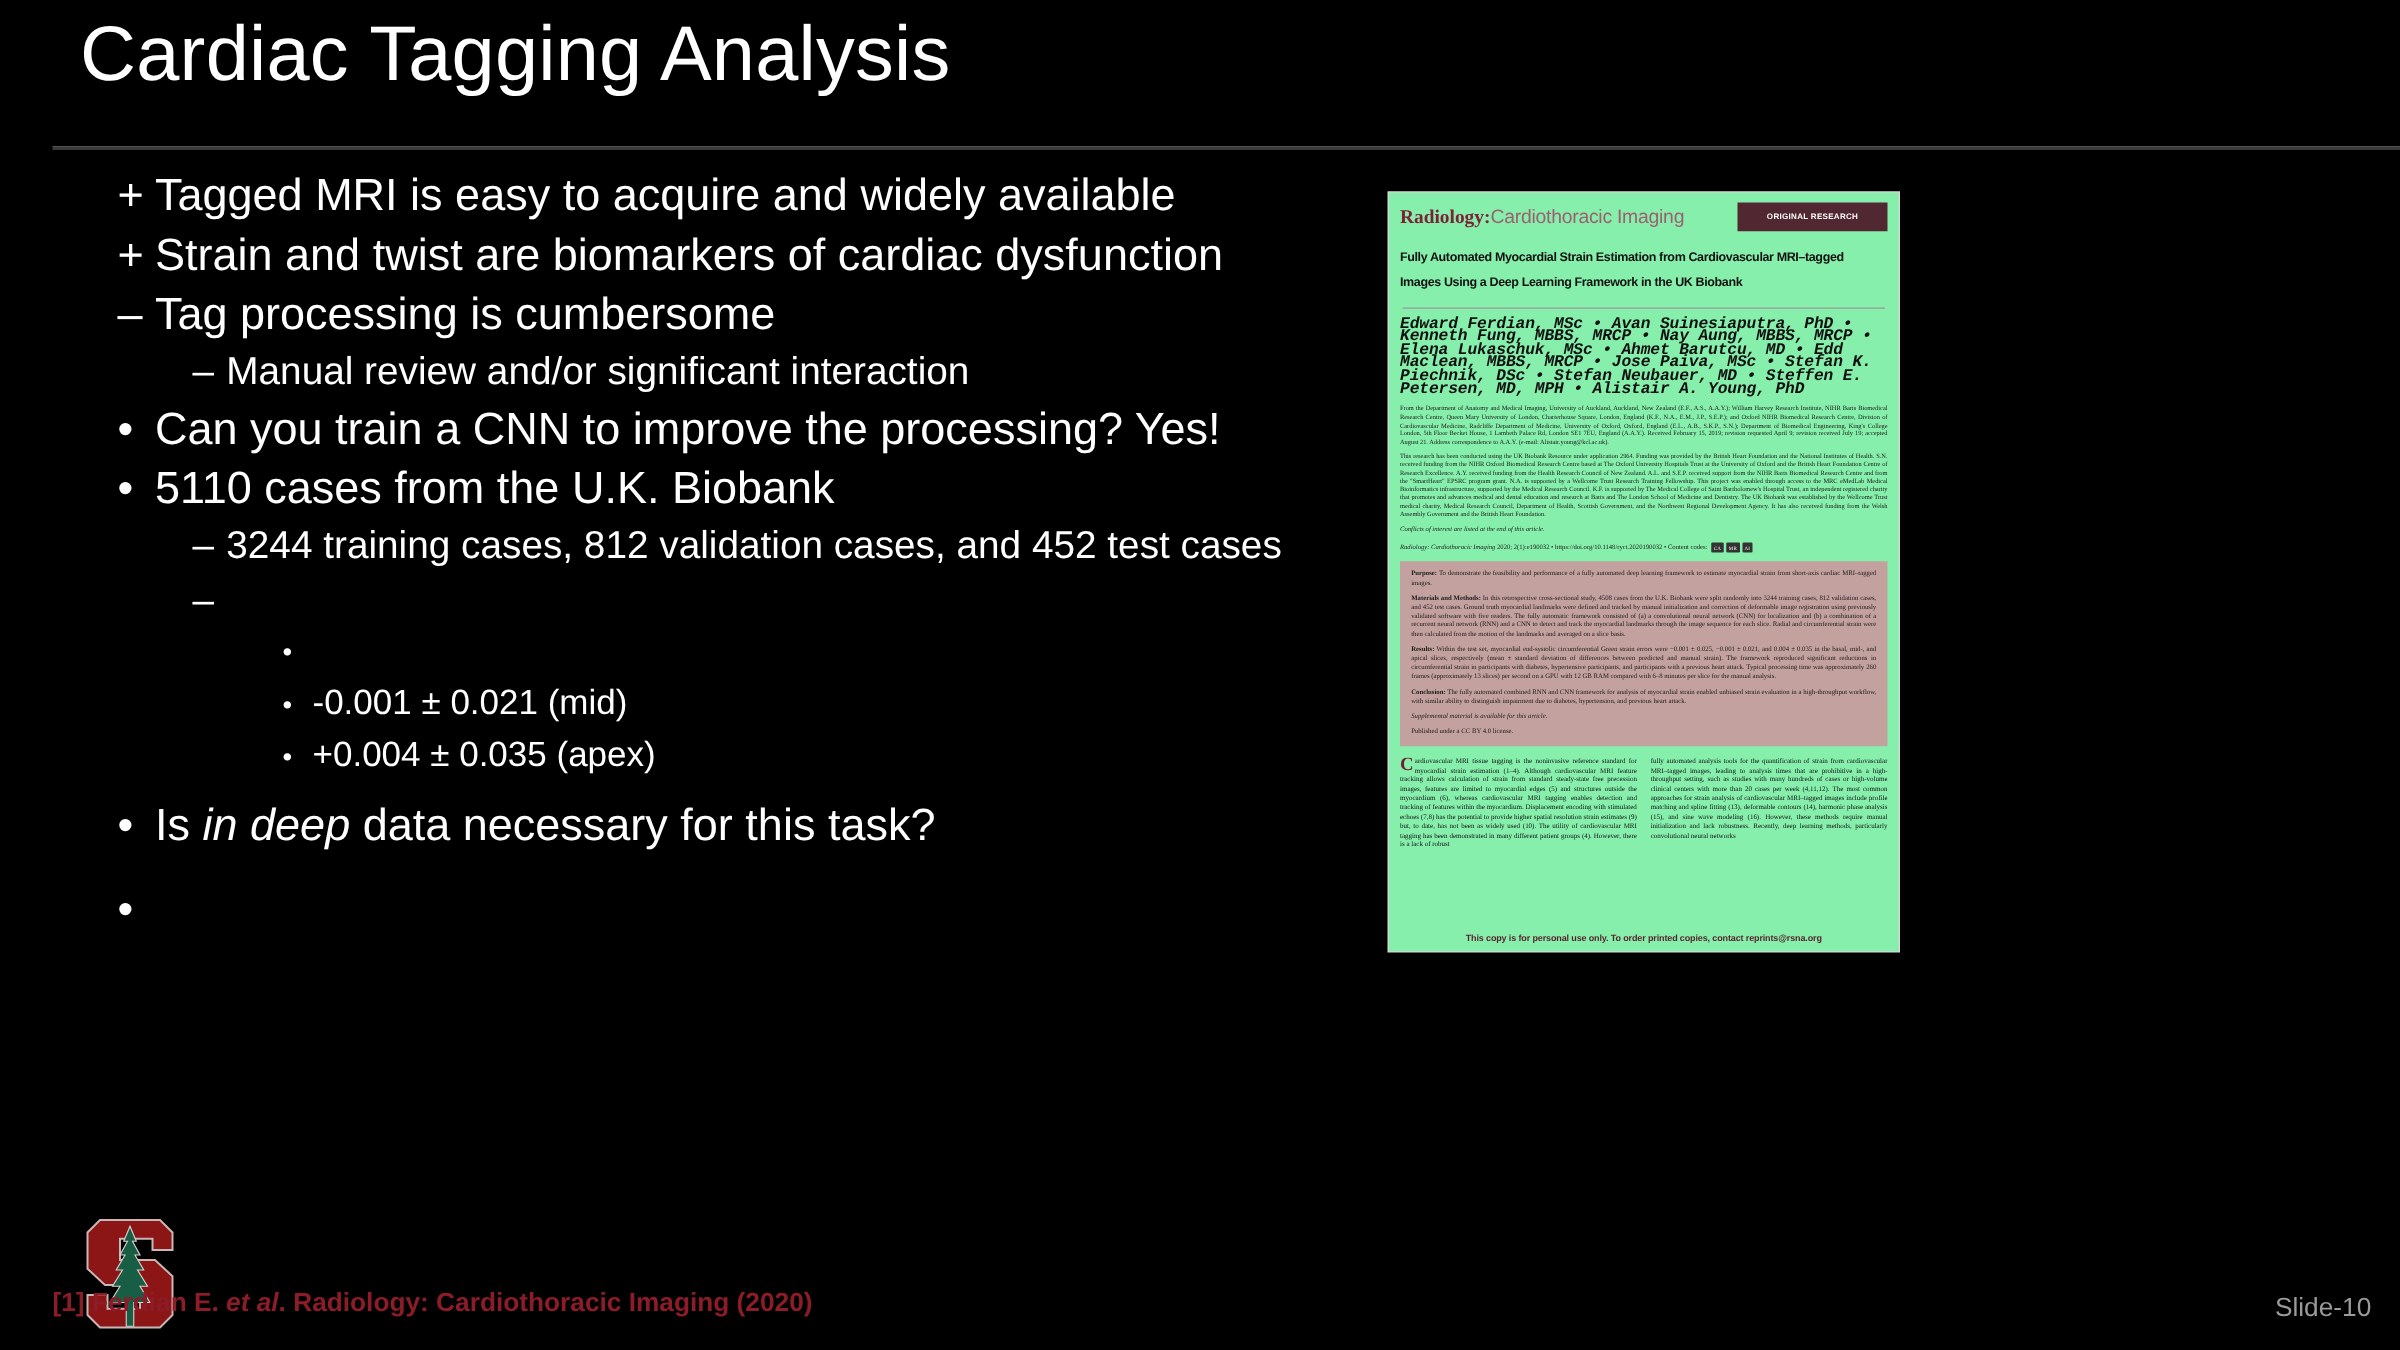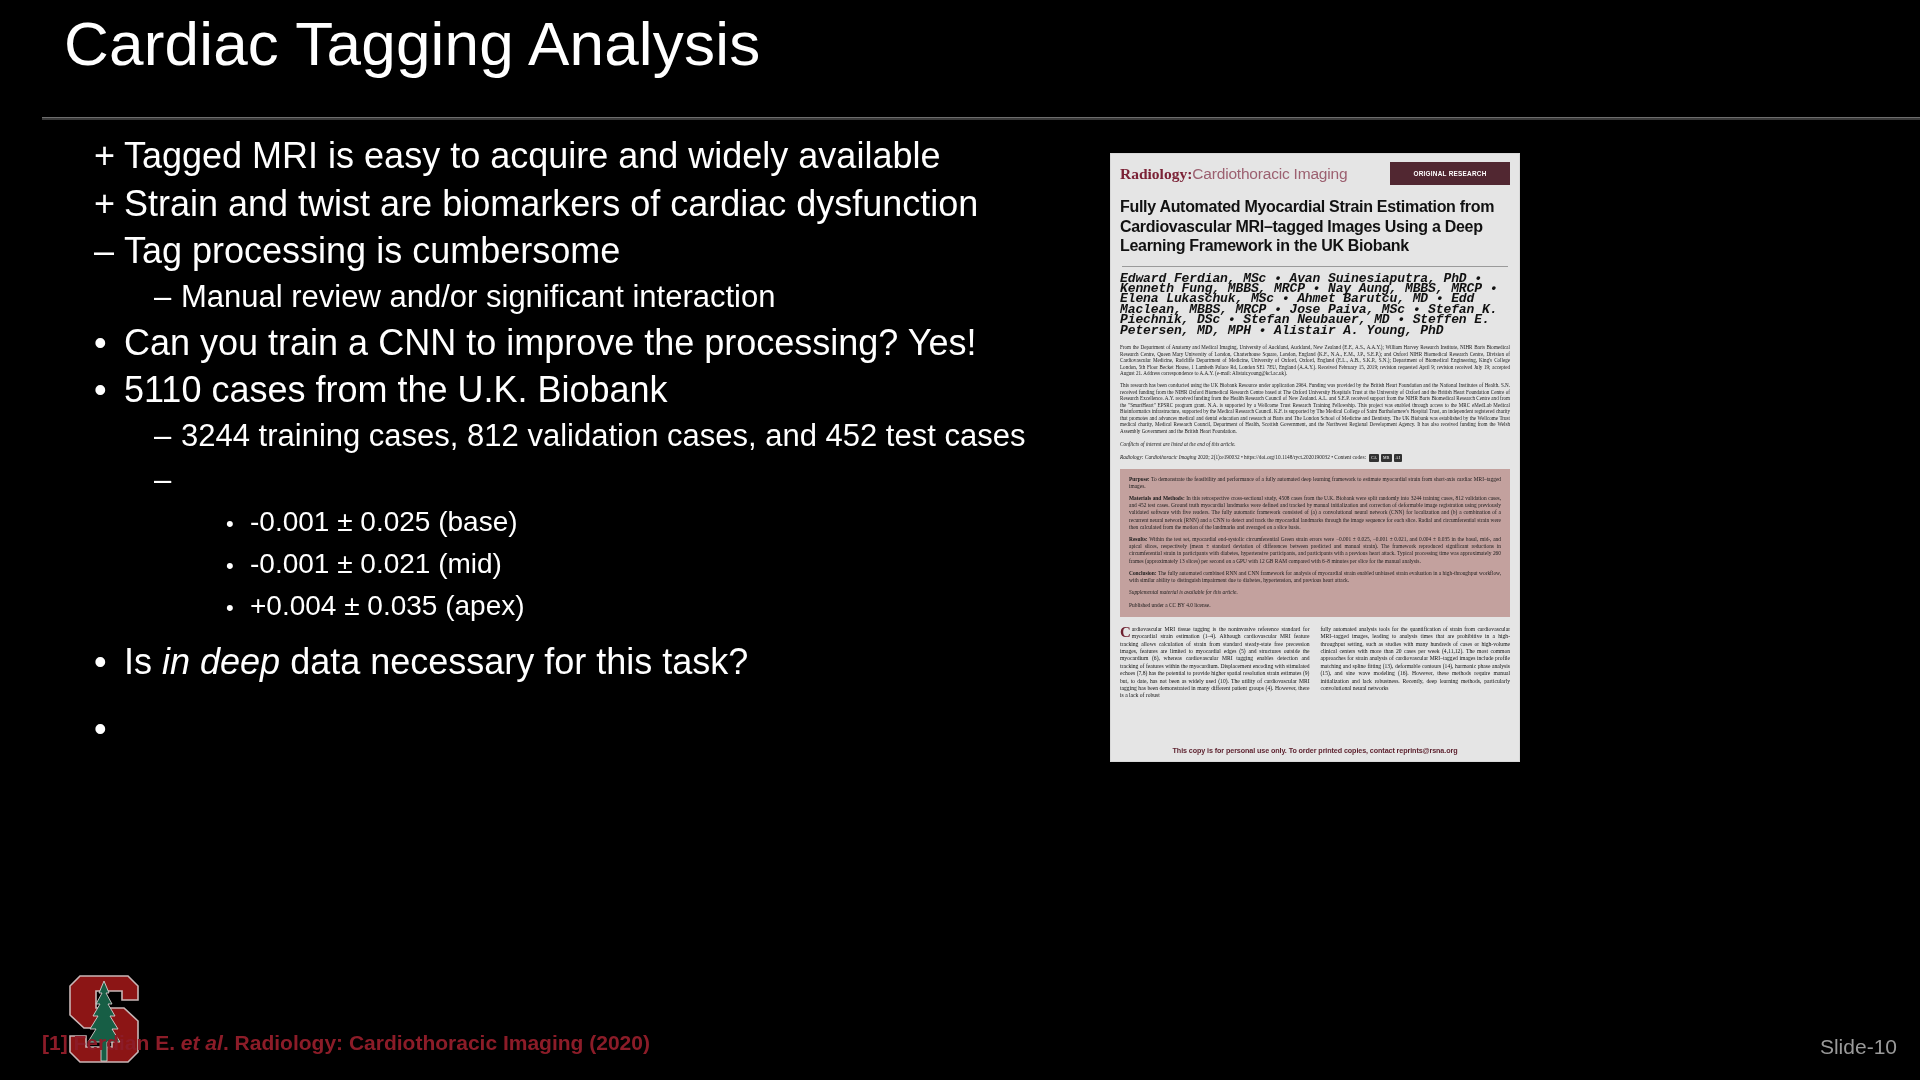--- a/index.html
+++ b/index.html
@@ -50,21 +50,21 @@
 
   .spacer{height:20px;}
 
   .it{font-style:italic;}
   .errors{font-style:italic;font-weight:bold;text-decoration:underline;}
 
   
   .paper{
     position:absolute;left:1069px;top:154px;
     width:408px;height:607px;
-    background:#e5e5e5;
+    background:#86efac;
     box-shadow:0 0 0 1px #d8d8d8;
     overflow:hidden;
   }
   .paper-inner{
     position:absolute;left:9px;top:8px;right:9px;bottom:6px;
     display:flex;flex-direction:column;
   }
   .mast{
     position:relative;height:23px;flex:0 0 auto;
     display:flex;align-items:stretch;
@@ -77,21 +77,21 @@
   .mast-name b{color:#7b2236;font-weight:700;font-family:"Liberation Serif",serif;}
   .mast-name span{color:#9c6070;font-weight:400;font-family:"Liberation Sans",sans-serif;letter-spacing:-0.2px;}
   .mast-fill{flex:1 1 auto;}
   .mast-badge{
     flex:0 0 120px;background:#512731;color:#fff;
     display:flex;align-items:center;justify-content:center;
     font-size:6.4px;font-weight:700;letter-spacing:0.25px;
   }
   .ptitle{
     margin-top:12px;
-    font-size:16px;line-height:19.5px;color:#111;
+    font-size:10px;line-height:19.5px;color:#111;
     font-weight:700;letter-spacing:-0.3px;
   }
   .prule{height:1px;background:#9a9a9a;margin:10px 2px 7px 2px;}
   .authors{
     font-family:Liberation Mono, monospace;
     font-style:italic;font-weight:700;
     font-size:13px;line-height:10.4px;color:#111;
     letter-spacing:-0.1px;
   }
   .affil{
@@ -197,21 +197,20 @@
       <span class="mark">–</span>
       <span class="txt">3244 training cases, 812 validation cases, and 452 test cases</span>
     </div>
 
     <div class="row l2">
       <span class="mark">–</span>
     </div>
 
     <div class="row l3">
       <span class="mark">•</span>
-      <span class="txt">-0.001 ± 0.025 (base)</span>
     </div>
 
     <div class="row l3">
       <span class="mark">•</span>
       <span class="txt">-0.001 ± 0.021 (mid)</span>
     </div>
 
     <div class="row l3">
       <span class="mark">•</span>
       <span class="txt">+0.004 ± 0.035 (apex)</span>

